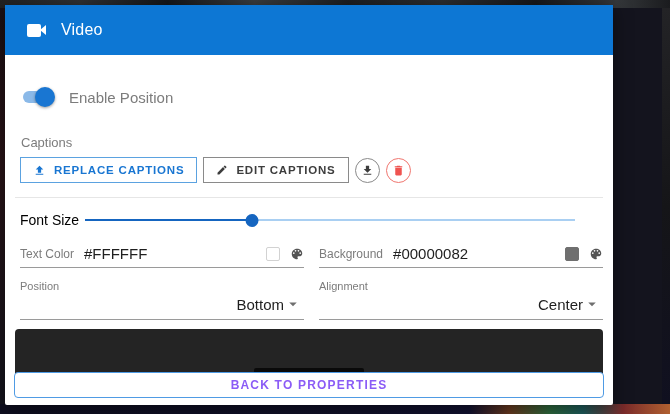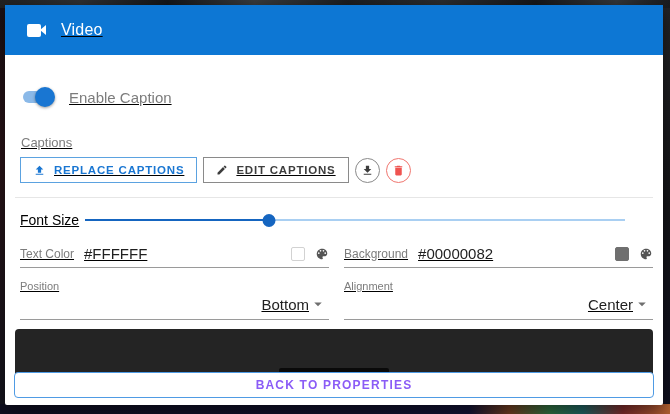--- a/index.html
+++ b/index.html
@@ -23,24 +23,24 @@
     position:absolute; top:8px; bottom:10px; left:0; width:6px;
     background:linear-gradient(180deg,#1c1014,#2a1418 40%,#14141e);
   }
   .backdrop-right {
     position:absolute; top:8px; bottom:10px; right:0; width:8px;
     background:linear-gradient(180deg,#232326,#151518 50%,#101020);
   }
 
   
   .dialog {
-    position:absolute; left:5px; top:5px; width:658px; height:400px;
+    position:absolute; left:5px; top:5px; width:608px; height:400px;
     background:#ffffff; border-radius:2px;
     box-shadow:0 4px 18px rgba(0,0,0,.5);
-    display:flex; flex-direction:column;text-decoration:underline;
+    display:flex; flex-direction:column;
   }
   .header {
     height:50px; flex:0 0 50px;
     display:flex; align-items:center; gap:15px;
     padding:0 22px; color:#fff;
   }
   .header-title { font-size:16px; letter-spacing:.2px; }
   .videocam { position:relative; width:19px; height:13px; }
   .videocam .body { position:absolute; left:0; top:0; width:14px; height:13px; background:#fff; border-radius:2px; }
   .videocam .lens { position:absolute; right:0; top:1.5px; width:0; height:0;
@@ -136,21 +136,21 @@
     <span class="header-title">Video</span>
   </div>
 
   <div class="content">
 
     <div class="toggle-row">
       <span class="switch" id="capSwitch">
         <span class="track" style="background: rgb(139, 185, 232);"></span>
         <span class="thumb" style="background: rgb(25, 118, 210);"></span>
       </span>
-      <span class="toggle-label">Enable Caption</span>
+      <span class="toggle-label">Enable Position</span>
     </div>
 
     <div class="section-label">Captions</div>
 
     <div class="btn-row">
       <button class="btn btn-blue">
         <svg class="micon" width="13" height="13" viewBox="0 0 24 24" fill="#1976d2">
             <path d="M9 16h6v-6h4l-7-7-7 7h4zm-4 2h14v2H5z"></path>
           </svg>
         <span>REPLACE CAPTIONS</span>

